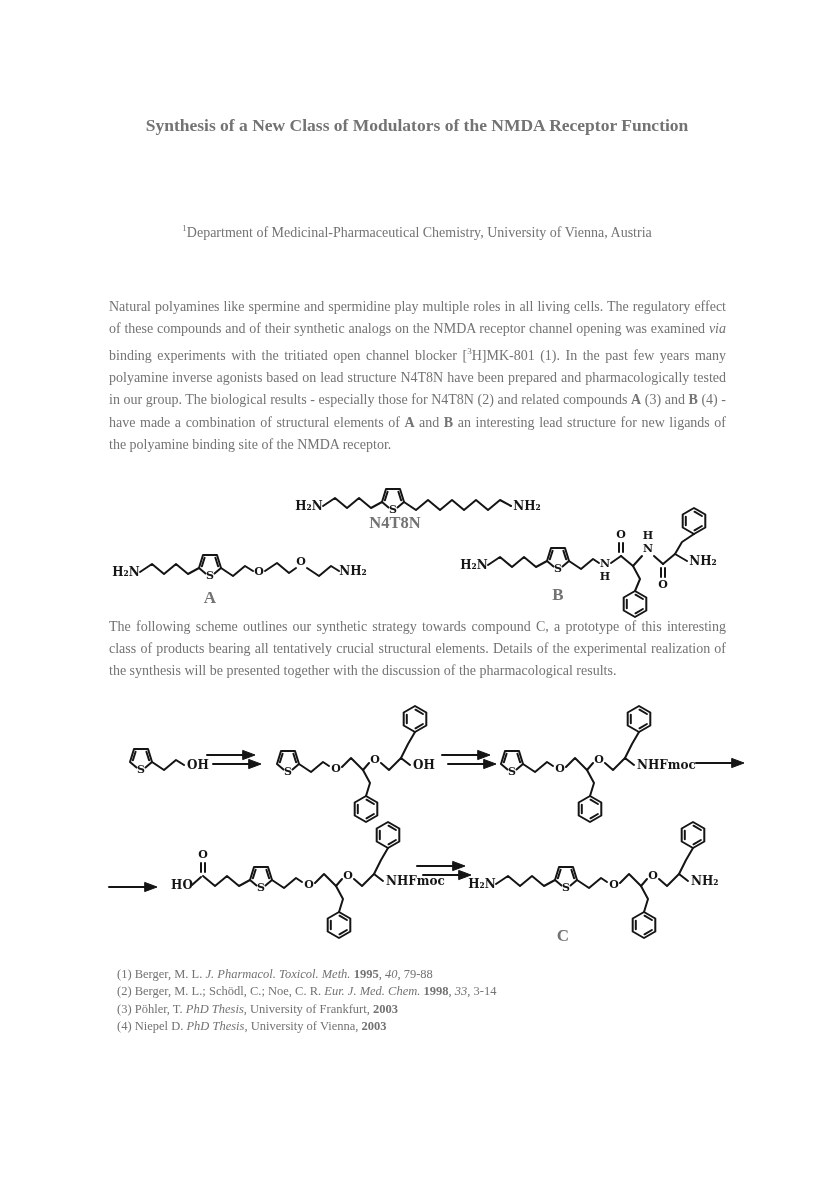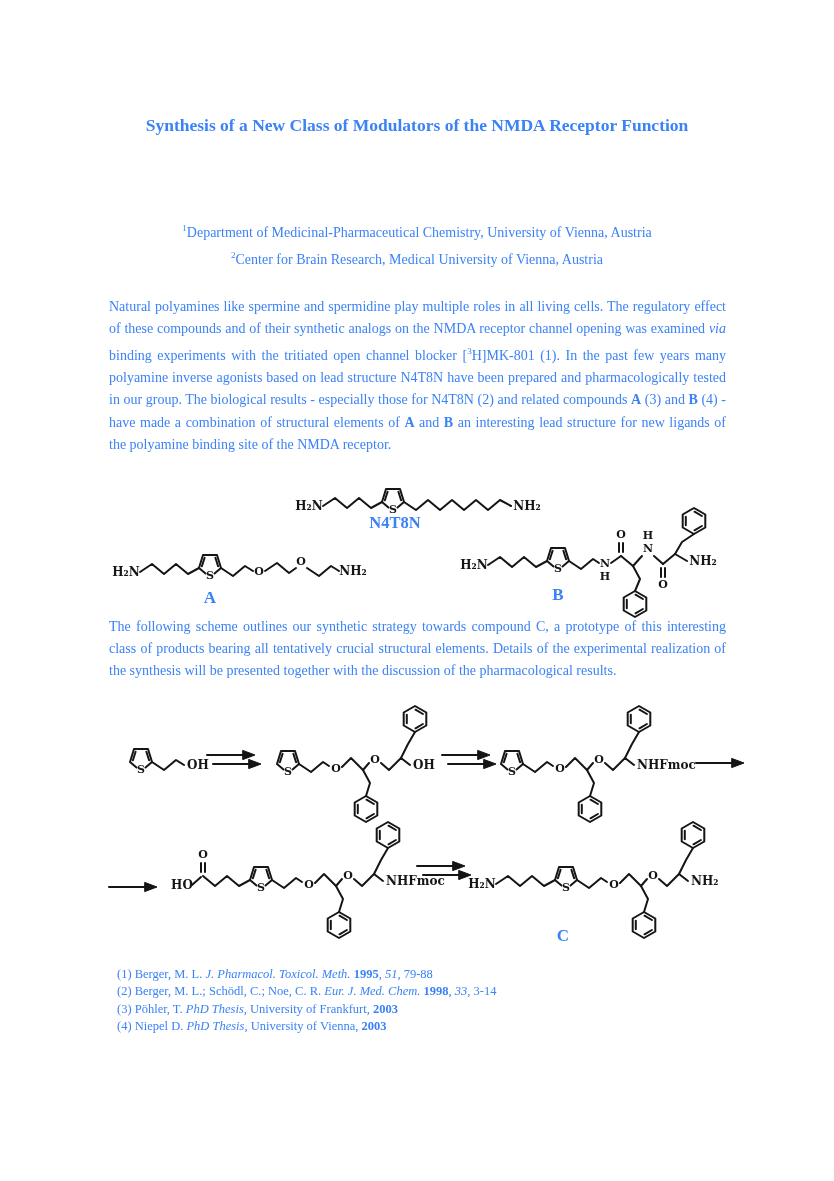--- a/index.html
+++ b/index.html
@@ -1,17 +1,17 @@
 <!DOCTYPE html>
 <html><head>
 <meta charset="utf-8">
 <style>
   html,body{margin:0;padding:0;background:#ffffff;}
   .page{position:relative;width:834px;height:1056px;background:#ffffff;overflow:hidden;
-        font-family:"Liberation Serif",serif;color:#3b82f6;}
+        font-family:"Liberation Serif",serif;color:#737373;}
   .abs{position:absolute;}
   .title{left:137px;top:112px;width:560px;text-align:center;font-size:17.5px;font-weight:bold;
          line-height:27px;margin:0;}
   .authors{left:107px;top:181px;width:620px;text-align:center;font-size:14px;}
   .affil{left:107px;top:217px;width:620px;text-align:center;font-size:14px;line-height:22.3px;}
   .email{font-style:italic;}
   .para{left:109px;width:617px;font-size:14px;line-height:22.2px;text-align:justify;}
   .p1{top:296px;}
   .p2{top:616px;}
   sup{font-size:0.65em;}
@@ -70,21 +70,20 @@
         <use href="#benzene" x="79" y="-49"></use>
       </g>
     </defs>
   </svg>
 
   <h1 class="abs title">Synthesis of a New Class of Modulators of the NMDA Receptor Function</h1>
 
 
   <div class="abs affil">
     <div><sup>1</sup><span>Department of Medicinal-Pharmaceutical Chemistry, University of Vienna, Austria</span></div>
-    <div><sup>2</sup><span>Center for Brain Research, Medical University of Vienna, Austria</span></div>
   </div>
 
   <div class="abs para p1"><span>Natural polyamines like spermine and spermidine play multiple roles in all living cells. The regulatory effect of these compounds and of their synthetic analogs on the NMDA receptor channel opening was examined </span><span class="seg-italic">via</span><span> binding experiments with the tritiated open channel blocker [</span><sup>3</sup><span>H]MK-801 (1). In the past few years many polyamine inverse agonists based on lead structure N4T8N have been prepared and pharmacologically tested in our group. The biological results - especially those for N4T8N (2) and related compounds </span><span class="seg-bold">A</span><span> (3) and </span><span class="seg-bold">B</span><span> (4) - have made a combination of structural elements of </span><span class="seg-bold">A</span><span> and </span><span class="seg-bold">B</span><span> an interesting lead structure for new ligands of the polyamine binding site of the NMDA receptor.</span></div>
 
   <svg class="abs struct" style="left:295px;top:472px;" width="260" height="58">
     <text class="a2" x="14" y="38">H₂N</text>
     <g>
       <polyline points="28,34 40,26 52,36 64,26 76,36 87,30"></polyline>
       <polyline points="109,30 121,38 133,28 145,38 157,28 169,38 181,28 193,38 205,28 216,34"></polyline>
     </g>
@@ -208,19 +207,19 @@
       <polyline points="28,64 40,56 52,66 64,56 76,66 87,60"></polyline>
       <polyline points="109,60 121,68 133,58 139,62"></polyline>
     </g>
     <use href="#thiophene" x="98" y="56"></use>
     <use href="#diol-core" x="146" y="64"></use>
     <text class="a2 start" x="223" y="65">NH₂</text>
   </svg>
   <div class="abs cmpd-label" style="left:533px;top:926px;">C</div>
 
   <div class="abs refs">
-    <div><span>(1) Berger, M. L. </span><span class="seg-italic">J. Pharmacol. Toxicol. Meth.</span><span> </span><span class="seg-bold">1995</span><span>, </span><span class="seg-italic">51</span><span>, 79-88</span></div>
+    <div><span>(1) Berger, M. L. </span><span class="seg-italic">J. Pharmacol. Toxicol. Meth.</span><span> </span><span class="seg-bold">1995</span><span>, </span><span class="seg-italic">40</span><span>, 79-88</span></div>
     <div><span>(2) Berger, M. L.; Schödl, C.; Noe, C. R. </span><span class="seg-italic">Eur. J. Med. Chem.</span><span> </span><span class="seg-bold">1998</span><span>, </span><span class="seg-italic">33</span><span>, 3-14</span></div>
     <div><span>(3) Pöhler, T. </span><span class="seg-italic">PhD Thesis</span><span>, University of Frankfurt, </span><span class="seg-bold">2003</span></div>
     <div><span>(4) Niepel D. </span><span class="seg-italic">PhD Thesis</span><span>, University of Vienna, </span><span class="seg-bold">2003</span></div>
   </div>
 
 </div>
 
 </body></html>

